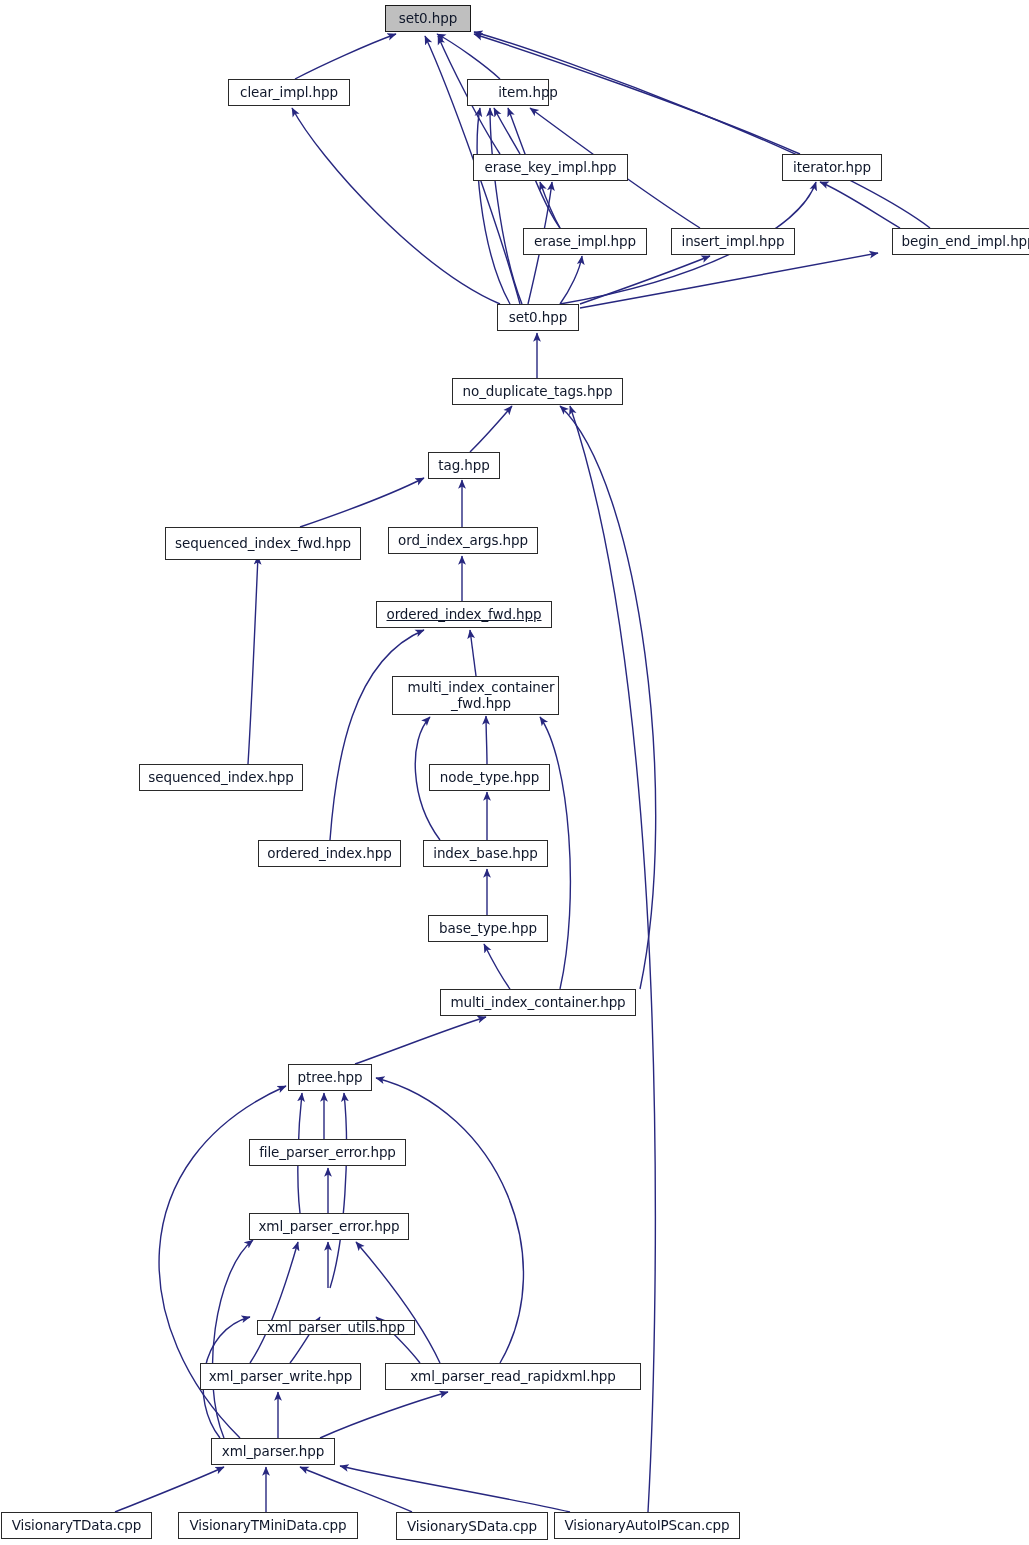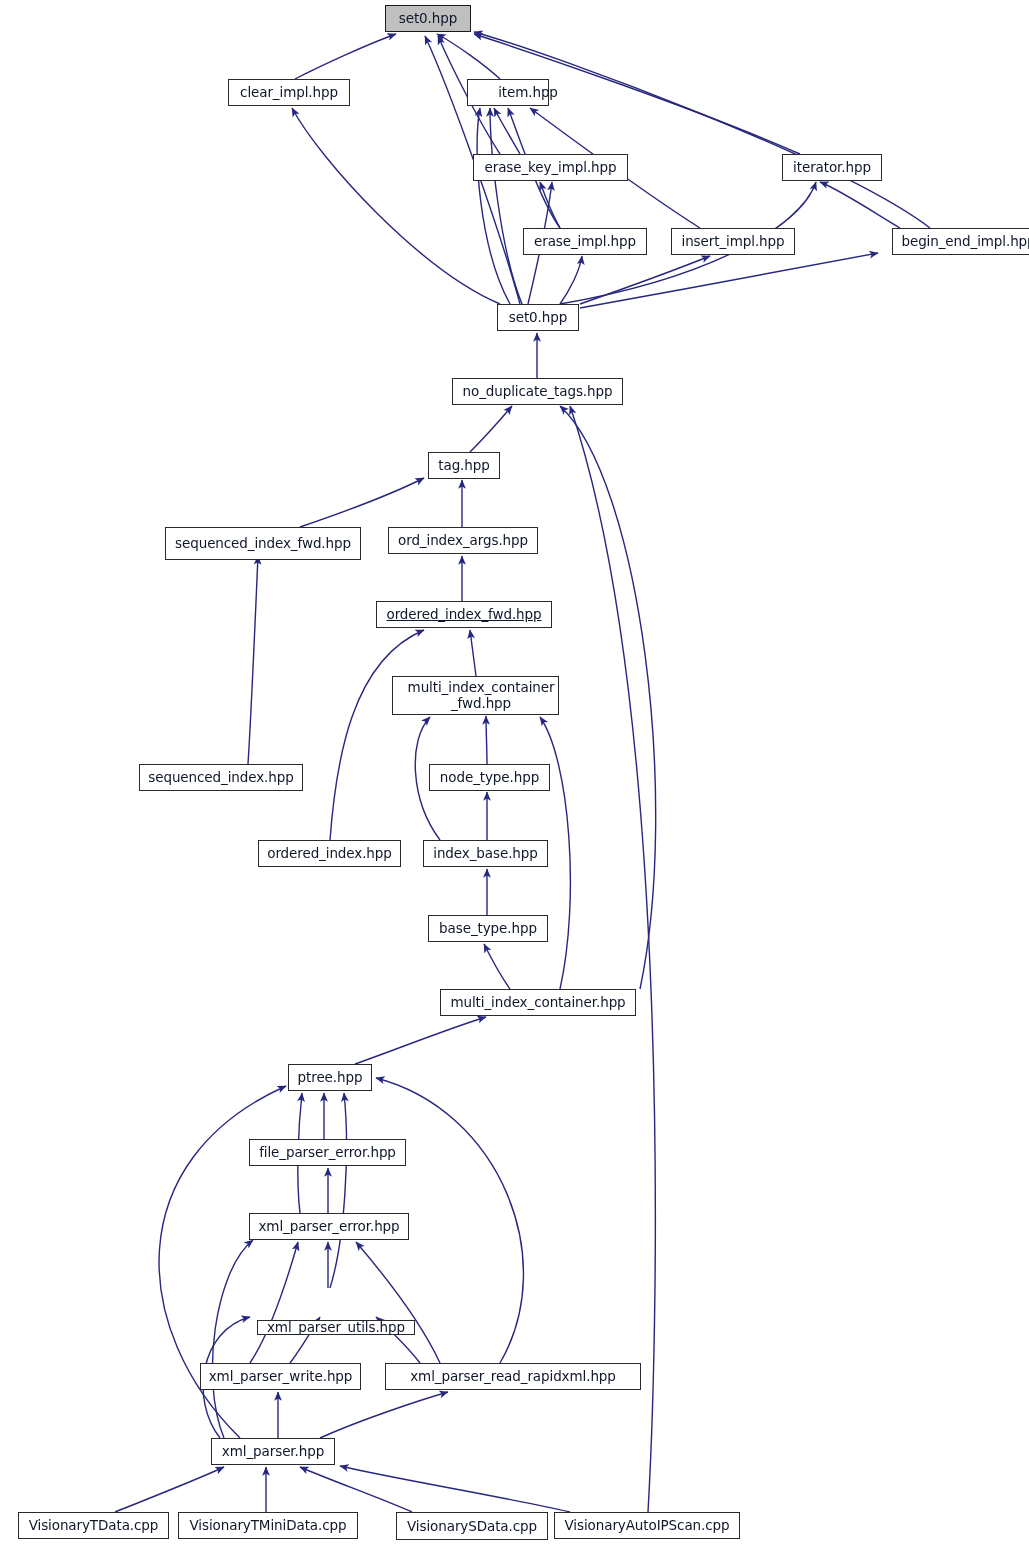--- a/index.html
+++ b/index.html
@@ -139,18 +139,18 @@
       <div class="node" style="left: 423px; top: 840px; width: 125px; height: 27px;">index_base.hpp</div>
       <div class="node" style="left: 428px; top: 915px; width: 120px; height: 27px;">base_type.hpp</div>
       <div class="node" style="left: 440px; top: 989px; width: 196px; height: 27px;">multi_index_container.hpp</div>
       <div class="node" style="left: 288px; top: 1064px; width: 84px; height: 27px;">ptree.hpp</div>
       <div class="node" style="left: 249px; top: 1139px; width: 157px; height: 27px;">file_parser_error.hpp</div>
       <div class="node" style="left: 249px; top: 1213px; width: 160px; height: 27px;">xml_parser_error.hpp</div>
       <div class="node" style="left: 257px; top: 1288px; width: 158px; height: 15px; margin-top: 32px;">xml_parser_utils.hpp</div>
       <div class="node" style="left: 200px; top: 1363px; width: 161px; height: 27px;">xml_parser_write.hpp</div>
       <div class="node" style="left: 385px; top: 1363px; width: 256px; height: 27px;">xml_parser_read_rapidxml.hpp</div>
       <div class="node" style="left: 211px; top: 1438px; width: 124px; height: 27px;">xml_parser.hpp</div>
-      <div class="node" style="left: 18px; top: 1512px; width: 151px; height: 27px;">VisionaryTData.cpp</div>
+      <div class="node" style="left: 1px; top: 1512px; width: 151px; height: 27px;">VisionaryTData.cpp</div>
       <div class="node" style="left: 178px; top: 1512px; width: 180px; height: 27px;">VisionaryTMiniData.cpp</div>
       <div class="node" style="left: 380px; top: 1512px; width: 152px; height: 28px; margin-left: 16px;">VisionarySData.cpp</div>
       <div class="node" style="left: 554px; top: 1512px; width: 186px; height: 27px;">VisionaryAutoIPScan.cpp</div>
     </div>
 </div>
 
 </body></html>

